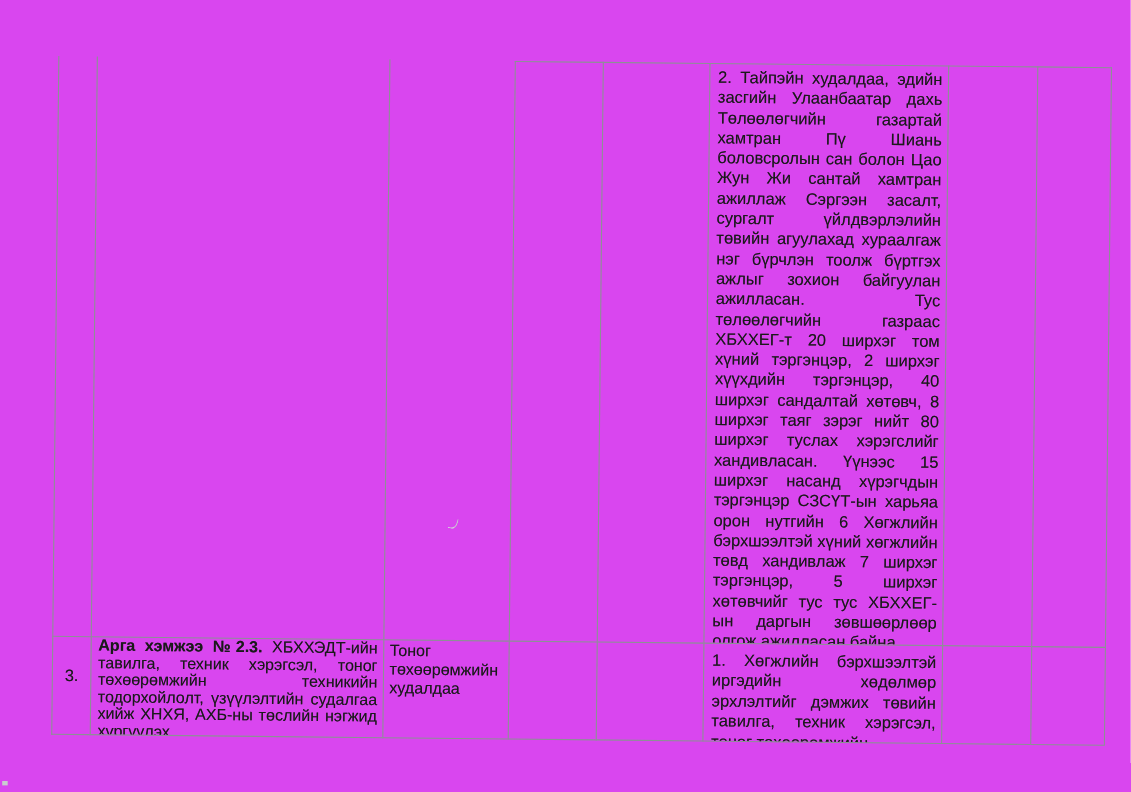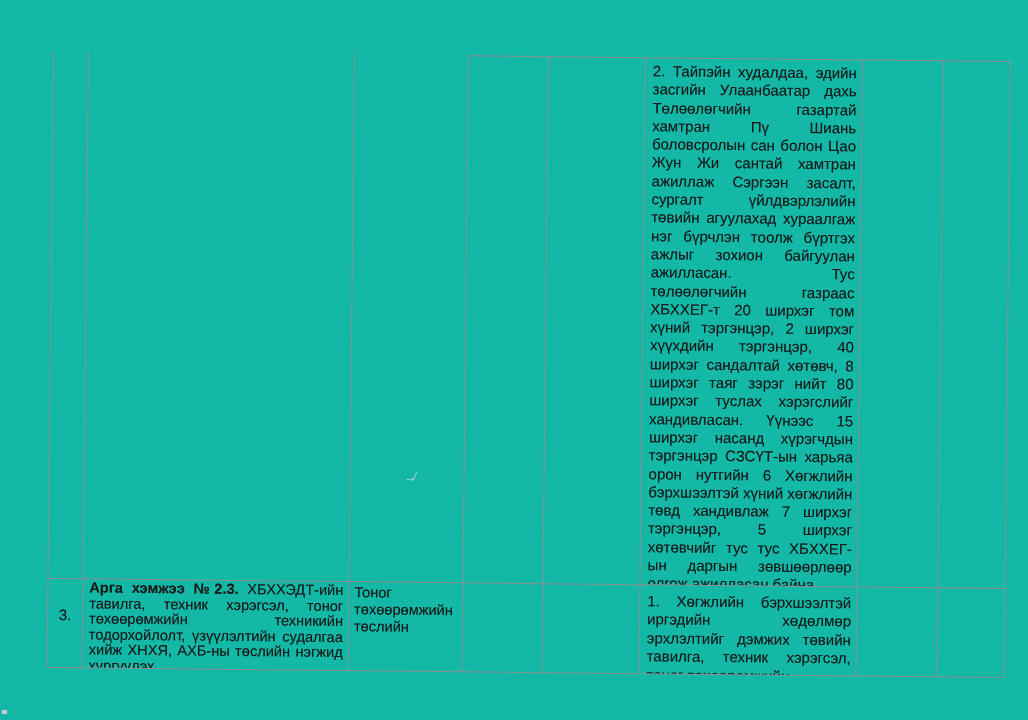--- a/index.html
+++ b/index.html
@@ -8,21 +8,21 @@
     width: 1028px;
     height: 720px;
     background: #ffffff;
     overflow: hidden;
     font-family: "Liberation Sans", "DejaVu Sans", sans-serif;
   }
   .page {
     position: relative;
     width: 1028px;
     height: 720px;
-    background: #14b8a6;
+    background: #d946ef;
   }
   
   .sheet {
     position: absolute;
     left: 53px;
     top: 51px;
     width: 958px;
     height: 617px;
     transform: rotate(0.6deg);
     transform-origin: 0 0;
@@ -117,21 +117,21 @@
     <div class="c top bot num-cell">
       <span class="ink">3.</span>
     </div>
     <div class="c top bot">
       <p class="activity-par ink">
         <b>Арга хэмжээ №2.3.</b>
         <span>ХБХХЭДТ-ийн тавилга, техник хэрэгсэл, тоног төхөөрөмжийн техникийн тодорхойлолт, үзүүлэлтийн судалгаа хийж ХНХЯ, АХБ-ны төслийн нэгжид хүргүүлэх.</span>
       </p>
     </div>
     <div class="c top bot">
-      <p class="method-par ink">Тоног төхөөрөмжийн төслийн</p>
+      <p class="method-par ink">Тоног төхөөрөмжийн худалдаа</p>
     </div>
     <div class="c top bot"></div>
     <div class="c top bot"></div>
     <div class="c top bot">
       <p class="result-par-2 ink">1. Хөгжлийн бэрхшээлтэй иргэдийн хөдөлмөр эрхлэлтийг дэмжих төвийн тавилга, техник хэрэгсэл, тоног төхөөрөмжийн</p>
     </div>
     <div class="c top bot"></div>
     <div class="c top bot rgt"></div>
 
   </div>

